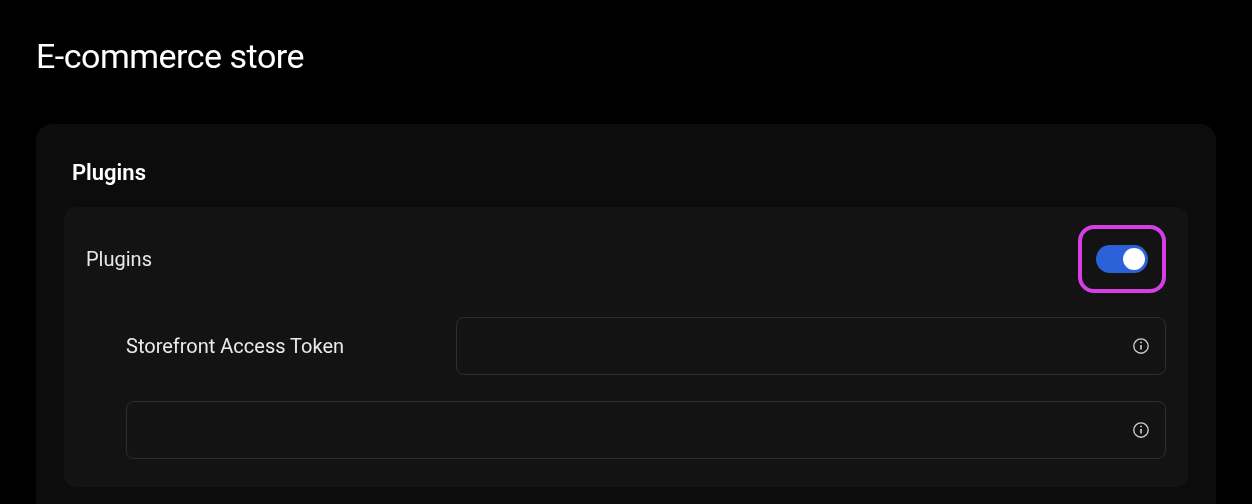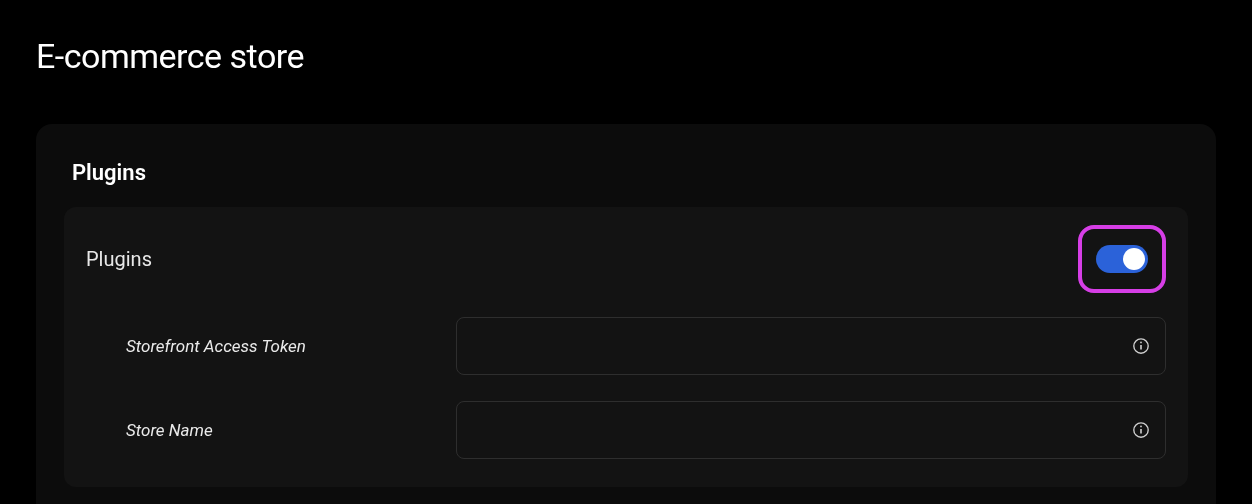--- a/index.html
+++ b/index.html
@@ -78,24 +78,23 @@
       display: flex;
       align-items: center;
       margin-bottom: 26px;
       margin-left: 40px;
     }
     .field-row:last-child {
       margin-bottom: 0;
     }
     .field-label {
       width: 330px;
-      font-size: 17px;
+      font-size: 20px;
       font-weight: 400;
       color: #eaeaea;
-      font-style: italic;
     }
     .field-input-wrap {
       flex: 1;
       position: relative;
     }
     .field-input {
       width: 100%;
       height: 58px;
       background: transparent;
       border: 1px solid #2e2e2e;
@@ -148,21 +147,20 @@
           <svg viewBox="0 0 20 20" width="18" height="18">
             <circle cx="10" cy="10" r="8" stroke-width="1.5"></circle>
             <line x1="10" y1="9" x2="10" y2="14" stroke-width="1.8"></line>
             <circle cx="10" cy="6" r="1" fill="#d0d0d0" stroke="none"></circle>
           </svg>
         </span>
       </div>
     </div>
 
     <div class="field-row">
-      <div class="field-label">Store Name</div>
       <div class="field-input-wrap">
         <input class="field-input" type="text" value="" style="">
         <span class="info-icon">
           <svg viewBox="0 0 20 20" width="18" height="18">
             <circle cx="10" cy="10" r="8" stroke-width="1.5"></circle>
             <line x1="10" y1="9" x2="10" y2="14" stroke-width="1.8"></line>
             <circle cx="10" cy="6" r="1" fill="#d0d0d0" stroke="none"></circle>
           </svg>
         </span>
       </div>

